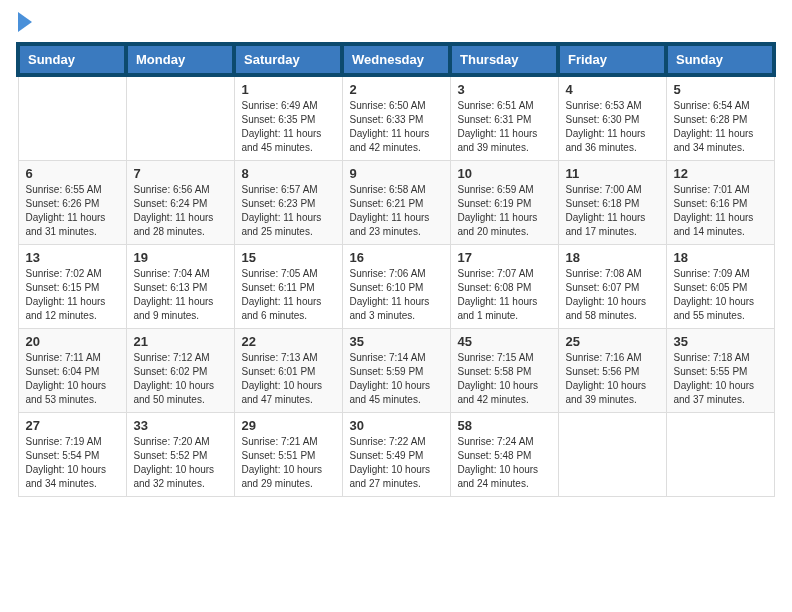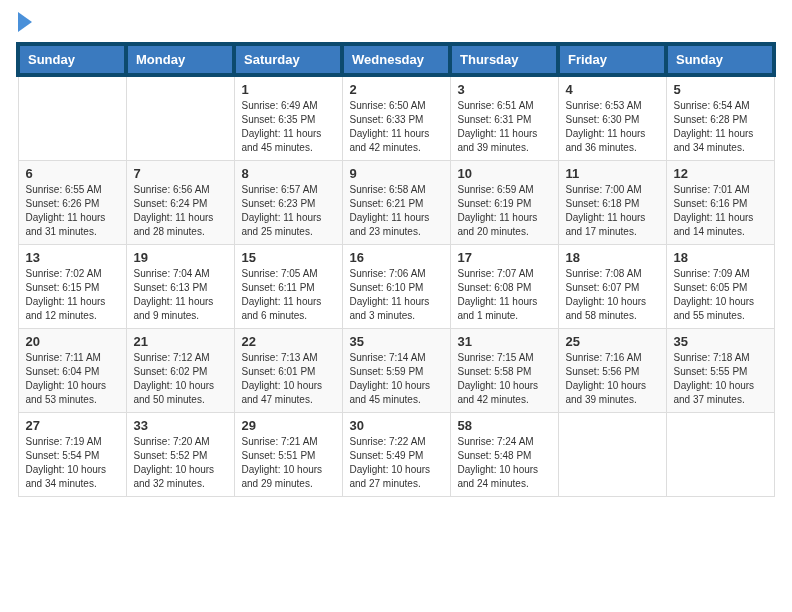--- a/index.html
+++ b/index.html
@@ -224,21 +224,21 @@
         </td>
         <td>
           <span class="day-number">22</span>
           <div class="day-info">Sunrise: 7:13 AM<br>Sunset: 6:01 PM<br>Daylight: 10 hours and 47 minutes.</div>
         </td>
         <td>
           <span class="day-number">35</span>
           <div class="day-info">Sunrise: 7:14 AM<br>Sunset: 5:59 PM<br>Daylight: 10 hours and 45 minutes.</div>
         </td>
         <td>
-          <span class="day-number">31</span>
+          <span class="day-number">45</span>
           <div class="day-info">Sunrise: 7:15 AM<br>Sunset: 5:58 PM<br>Daylight: 10 hours and 42 minutes.</div>
         </td>
         <td>
           <span class="day-number">25</span>
           <div class="day-info">Sunrise: 7:16 AM<br>Sunset: 5:56 PM<br>Daylight: 10 hours and 39 minutes.</div>
         </td>
         <td>
           <span class="day-number">35</span>
           <div class="day-info">Sunrise: 7:18 AM<br>Sunset: 5:55 PM<br>Daylight: 10 hours and 37 minutes.</div>
         </td>

